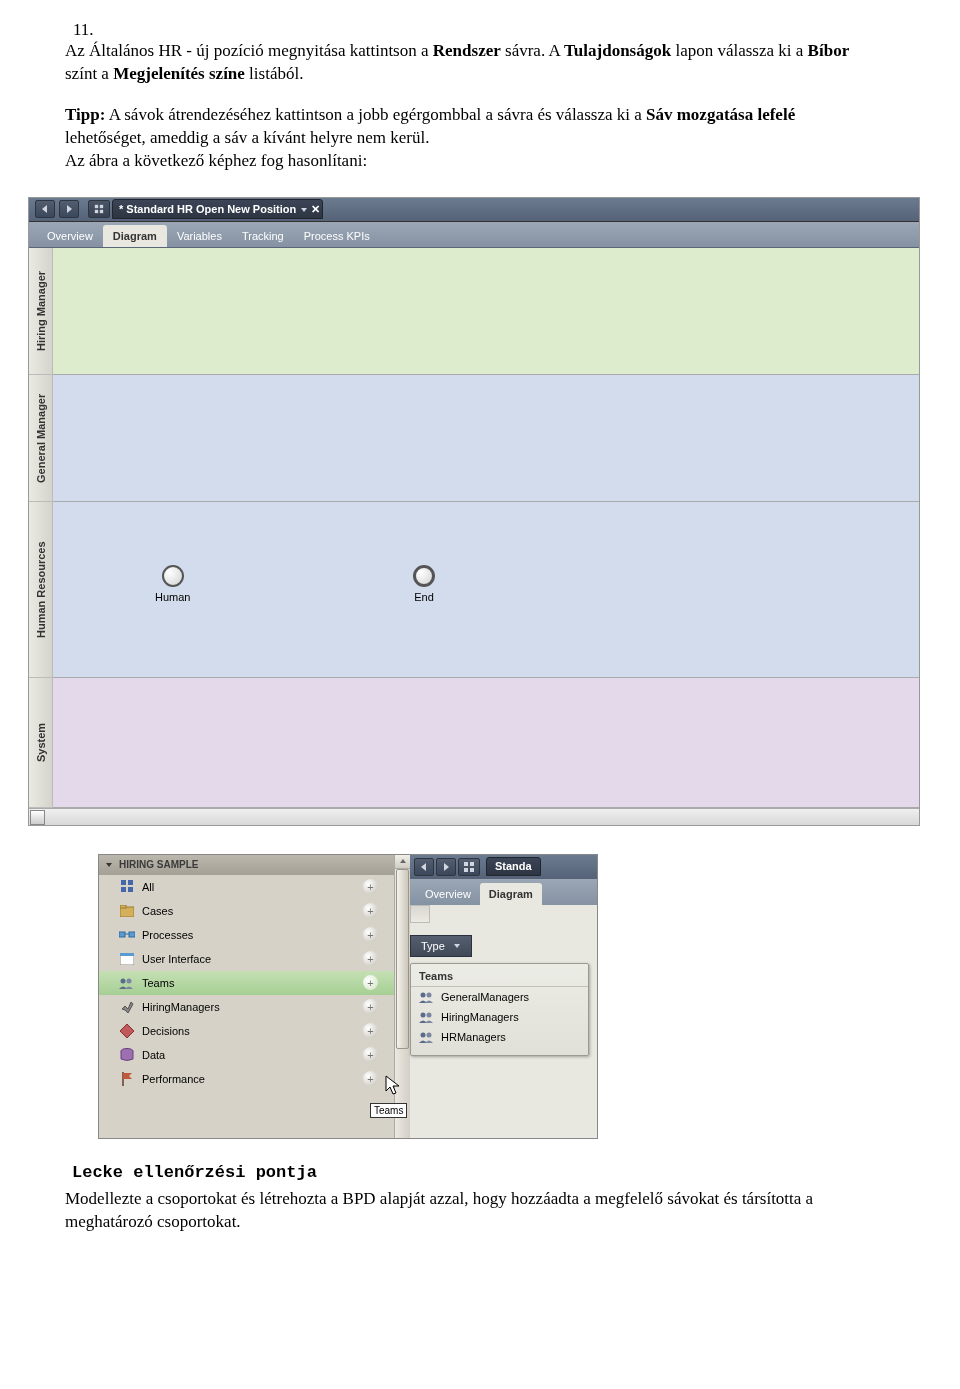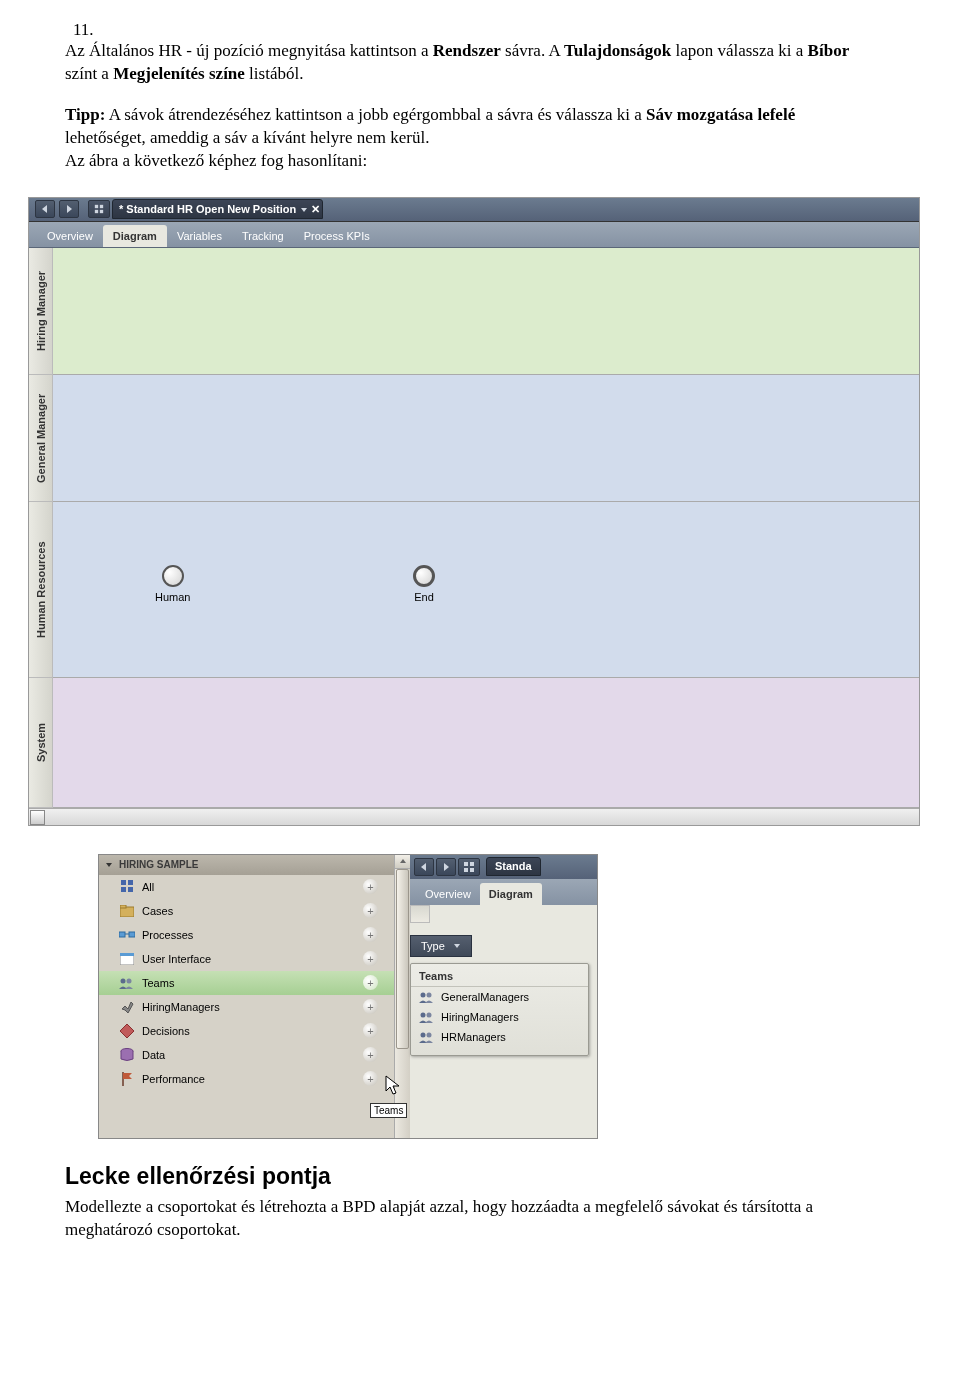--- a/index.html
+++ b/index.html
@@ -6,21 +6,21 @@
   body { font-family: "Times New Roman", serif; font-size: 17px; color: #000; background: #fff; width: 960px; margin: 0 auto; padding: 20px 0 15px 0; }
   .doc { padding: 0 55px 0 65px; }
   ol.instructions { list-style: none; }
   ol.instructions > li { margin-bottom: 24px; }
   .item-num { display: inline-block; width: 28px; vertical-align: top; margin-left: 8px; }
   .item-body { display: inline-block; width: calc(100% - 32px); vertical-align: top; line-height: 1.35; }
   .tip { margin-top: 18px; line-height: 1.35; }
   b { font-weight: bold; }
   .fig1-wrap { margin: 10px -15px 28px -37px; }
   .fig2-wrap { margin: 8px 0 24px 0; }
-  .section-title { font-family: Liberation Sans, sans-serif; font-size: 23px; font-weight: bold; margin: 22px 0 6px 0; }
+  .section-title { font-family: Liberation Mono, monospace; font-size: 17px; font-weight: bold; margin: 22px 0 6px 7px; }
   .section-para { line-height: 1.35; }
 
   
   .fig1 { width: 100%; border: 1px solid #999; font-family: Arial, Helvetica, sans-serif; font-size: 11px; background: #14b8a6; }
   .fig1-titlebar { background: linear-gradient(to bottom,#6b7b8f,#556278); height: 24px; display: flex; align-items: center; color: #fff; border-bottom: 1px solid #333; }
   .tb-navbtn { width: 20px; height: 18px; background: linear-gradient(to bottom,#535f70,#3b475a); margin: 0 2px; border: 1px solid #2d3542; border-radius: 2px; display: flex; align-items: center; justify-content: center; }
   .tb-navbtn svg { width: 10px; height: 10px; }
   .tb-navgroup { display: flex; margin-left: 4px; margin-right: 5px; }
   .tb-titlebox { background: linear-gradient(to bottom,#3c4556,#2d3543); height: 20px; border-radius: 3px 3px 0 0; border: 1px solid #1f2630; display: flex; align-items: center; padding: 0 26px 0 6px; color: #fff; font-size: 11px; font-weight: bold; position: relative; }
   .tb-dropdown { position: absolute; right: 14px; top: 6px; }

